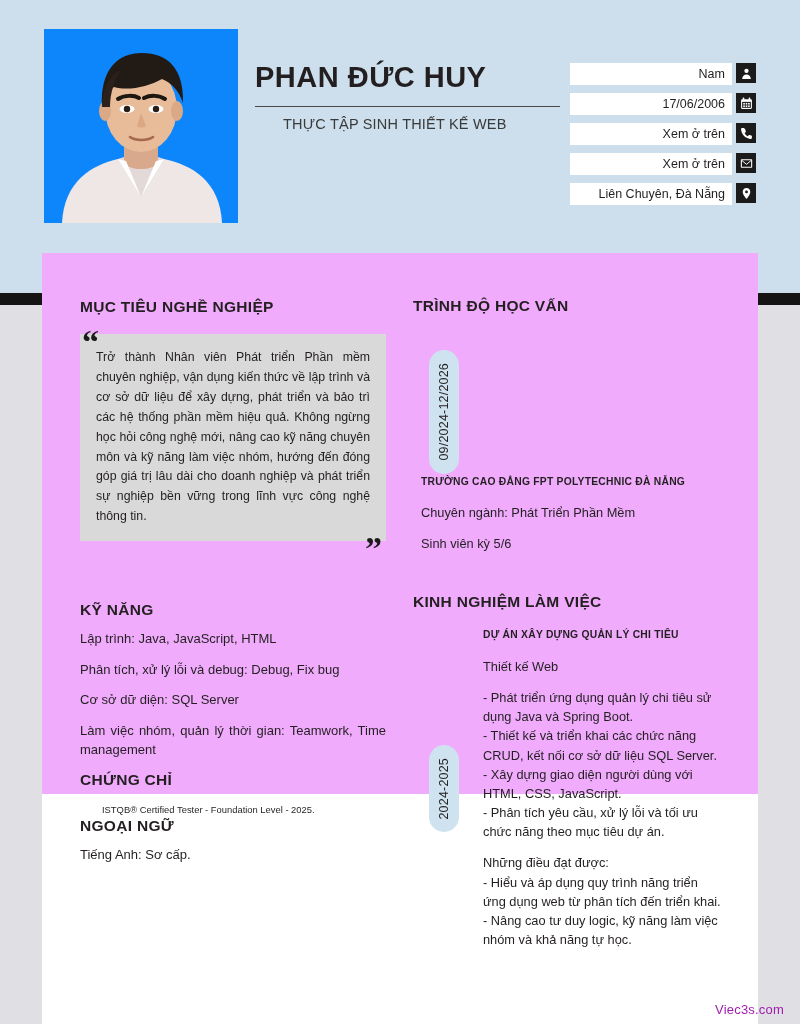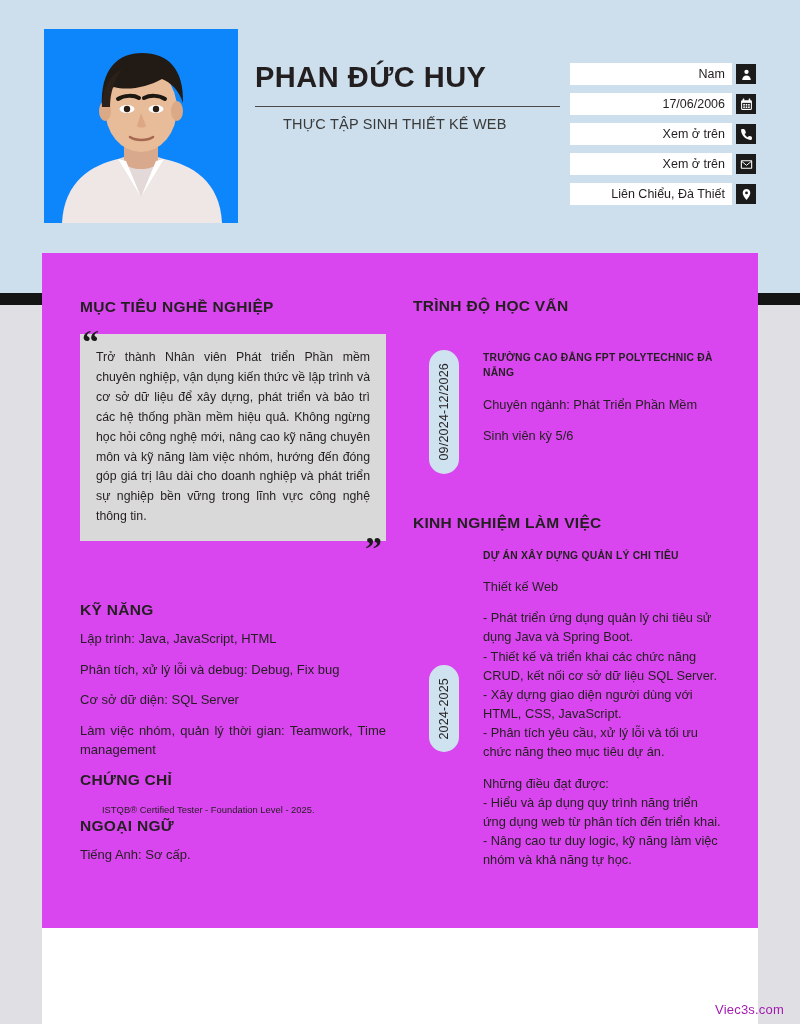--- a/index.html
+++ b/index.html
@@ -22,22 +22,22 @@
   .dark-bar{position:absolute;top:293px;height:12px;background:#141414;}
   .dark-bar.left{left:0;width:42px;}
   .dark-bar.right{left:758px;width:42px;}
   
   .side-margin{position:absolute;top:305px;height:719px;background:#e0dfe4;}
   .side-margin.left{left:0;width:42px;}
   .side-margin.right{left:758px;width:42px;}
 
   
   .card{
-    position:absolute;left:42px;top:253px;width:716px;height:675px;
-    background:#d946ef;
+    position:absolute;left:42px;top:253px;width:716px;height:541px;
+    background:#f0abfc;
   }
 
   
   .photo{
     position:absolute;left:44px;top:29px;width:194px;height:194px;
     background:linear-gradient(180deg,#1a8cff 0%, #0e84fb 55%, #0b7ef5 100%);
     overflow:hidden;
   }
   .photo svg{display:block;width:194px;height:194px;}
 
@@ -45,21 +45,21 @@
   .name-block{position:absolute;left:255px;top:62px;width:305px;}
   .name{
     font-size:29px;font-weight:bold;letter-spacing:.5px;
     color:#231f20;line-height:1.05;white-space:nowrap;
   }
   .name-rule{border-top:1px solid #4a4a4a;margin:14px 0 9px 0;}
   .subtitle{font-size:14.5px;color:#3a3a3a;letter-spacing:.2px;white-space:nowrap;margin-left:28px;}
 
   
   .contacts{position:absolute;left:570px;top:63px;width:186px;}
-  .contact-row{display:flex;align-items:center;margin-bottom:8px;}
+  .contact-row{display:flex;align-items:flex-start;margin-bottom:8px;}
   .contact-field{
     flex:1;height:22px;background:#ffffff;
     display:flex;align-items:center;justify-content:flex-end;
     padding-right:7px;box-sizing:border-box;
     font-size:12.5px;color:#231f20;white-space:nowrap;overflow:hidden;
   }
   .contact-ico{
     width:20px;height:20px;margin-left:4px;flex:0 0 20px;
     background:#1b1b1b;display:flex;align-items:center;justify-content:center;
   }
@@ -215,21 +215,21 @@
       <div class="contact-ico">
         <svg viewBox="0 0 24 24">
             <rect x="1.5" y="4" width="21" height="16" rx="1.5"></rect>
             <path d="M3 6l9 7 9-7" stroke="#fff" stroke-width="2" fill="none"></path>
             <rect x="3.5" y="6" width="17" height="12" fill="#1b1b1b"></rect>
             <path d="M3.5 6.5l8.5 7 8.5-7" stroke="#fff" stroke-width="1.8" fill="none"></path>
           </svg>
       </div>
     </div>
     <div class="contact-row">
-      <div class="contact-field">Liên Chiểu, Đà Thiết</div>
+      <div class="contact-field">Liên Chuyên, Đà Nẵng</div>
       <div class="contact-ico">
         <svg viewBox="0 0 24 24">
             <path d="M12 2C8.1 2 5 5.1 5 9c0 5.2 7 13 7 13s7-7.8 7-13c0-3.9-3.1-7-7-7z"></path>
             <circle cx="12" cy="9" r="2.6" fill="#1b1b1b"></circle>
           </svg>
       </div>
     </div>
   </div>
 
   <div class="card">
@@ -254,21 +254,21 @@
       <div class="cert">ISTQB® Certified Tester - Foundation Level - 2025.</div>
 
       <h2 class="sec after-cert">NGOẠI NGỮ</h2>
       <p class="p">Tiếng Anh: Sơ cấp.</p>
     </div>
 
     <div class="col-right">
 
       <h2 class="sec">TRÌNH ĐỘ HỌC VẤN</h2>
 
-      <div class="entry" style="margin-top:35px;">
+      <div class="entry" style="margin-top:35px;flex-direction:column;">
         <div class="badge-col">
           <div class="badge">
             <span>09/2024-12/2026</span>
           </div>
         </div>
         <div class="entry-body">
           <p class="org">TRƯỜNG CAO ĐẲNG FPT POLYTECHNIC ĐÀ NẴNG</p>
           <p class="ebody">Chuyên ngành: Phát Triển Phần Mềm</p>
           <p class="ebody">Sinh viên kỳ 5/6</p>
         </div>

